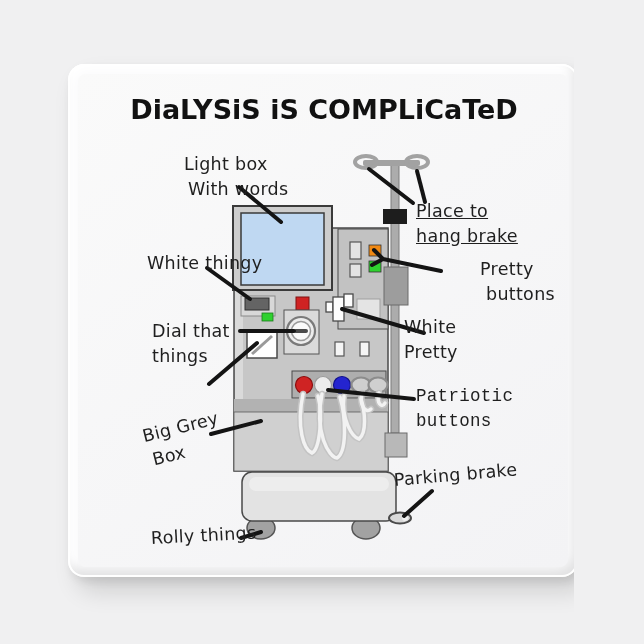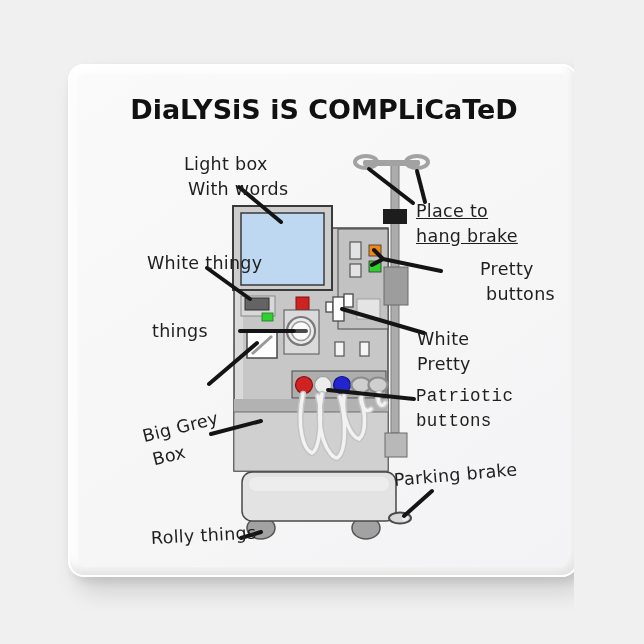--- a/index.html
+++ b/index.html
@@ -155,24 +155,25 @@
   <div class="lbl" style="left:147px; top:251px;">
     <span>White thingy</span>
   </div>
 
   <div class="lbl" style="left:454px; top:257px;margin-left:26px;">
     <span>Pretty</span>
     <span class="ind6">buttons</span>
   </div>
 
   <div class="lbl" style="left:152px; top:319px;">
+    <span>Dial that</span>
     <span>things</span>
   </div>
 
-  <div class="lbl" style="left:417px; top:315px;margin-top:12px;">
+  <div class="lbl" style="left:404px; top:315px;">
     <span>White</span>
     <span>Pretty</span>
   </div>
 
   <div class="lbl" style="left:416px; top:384px;font-family:Liberation Mono, monospace;">
     <span>Patriotic</span>
     <span>buttons</span>
   </div>
 
   <div class="lbl rot-big" style="left:146px; top:424px;">

